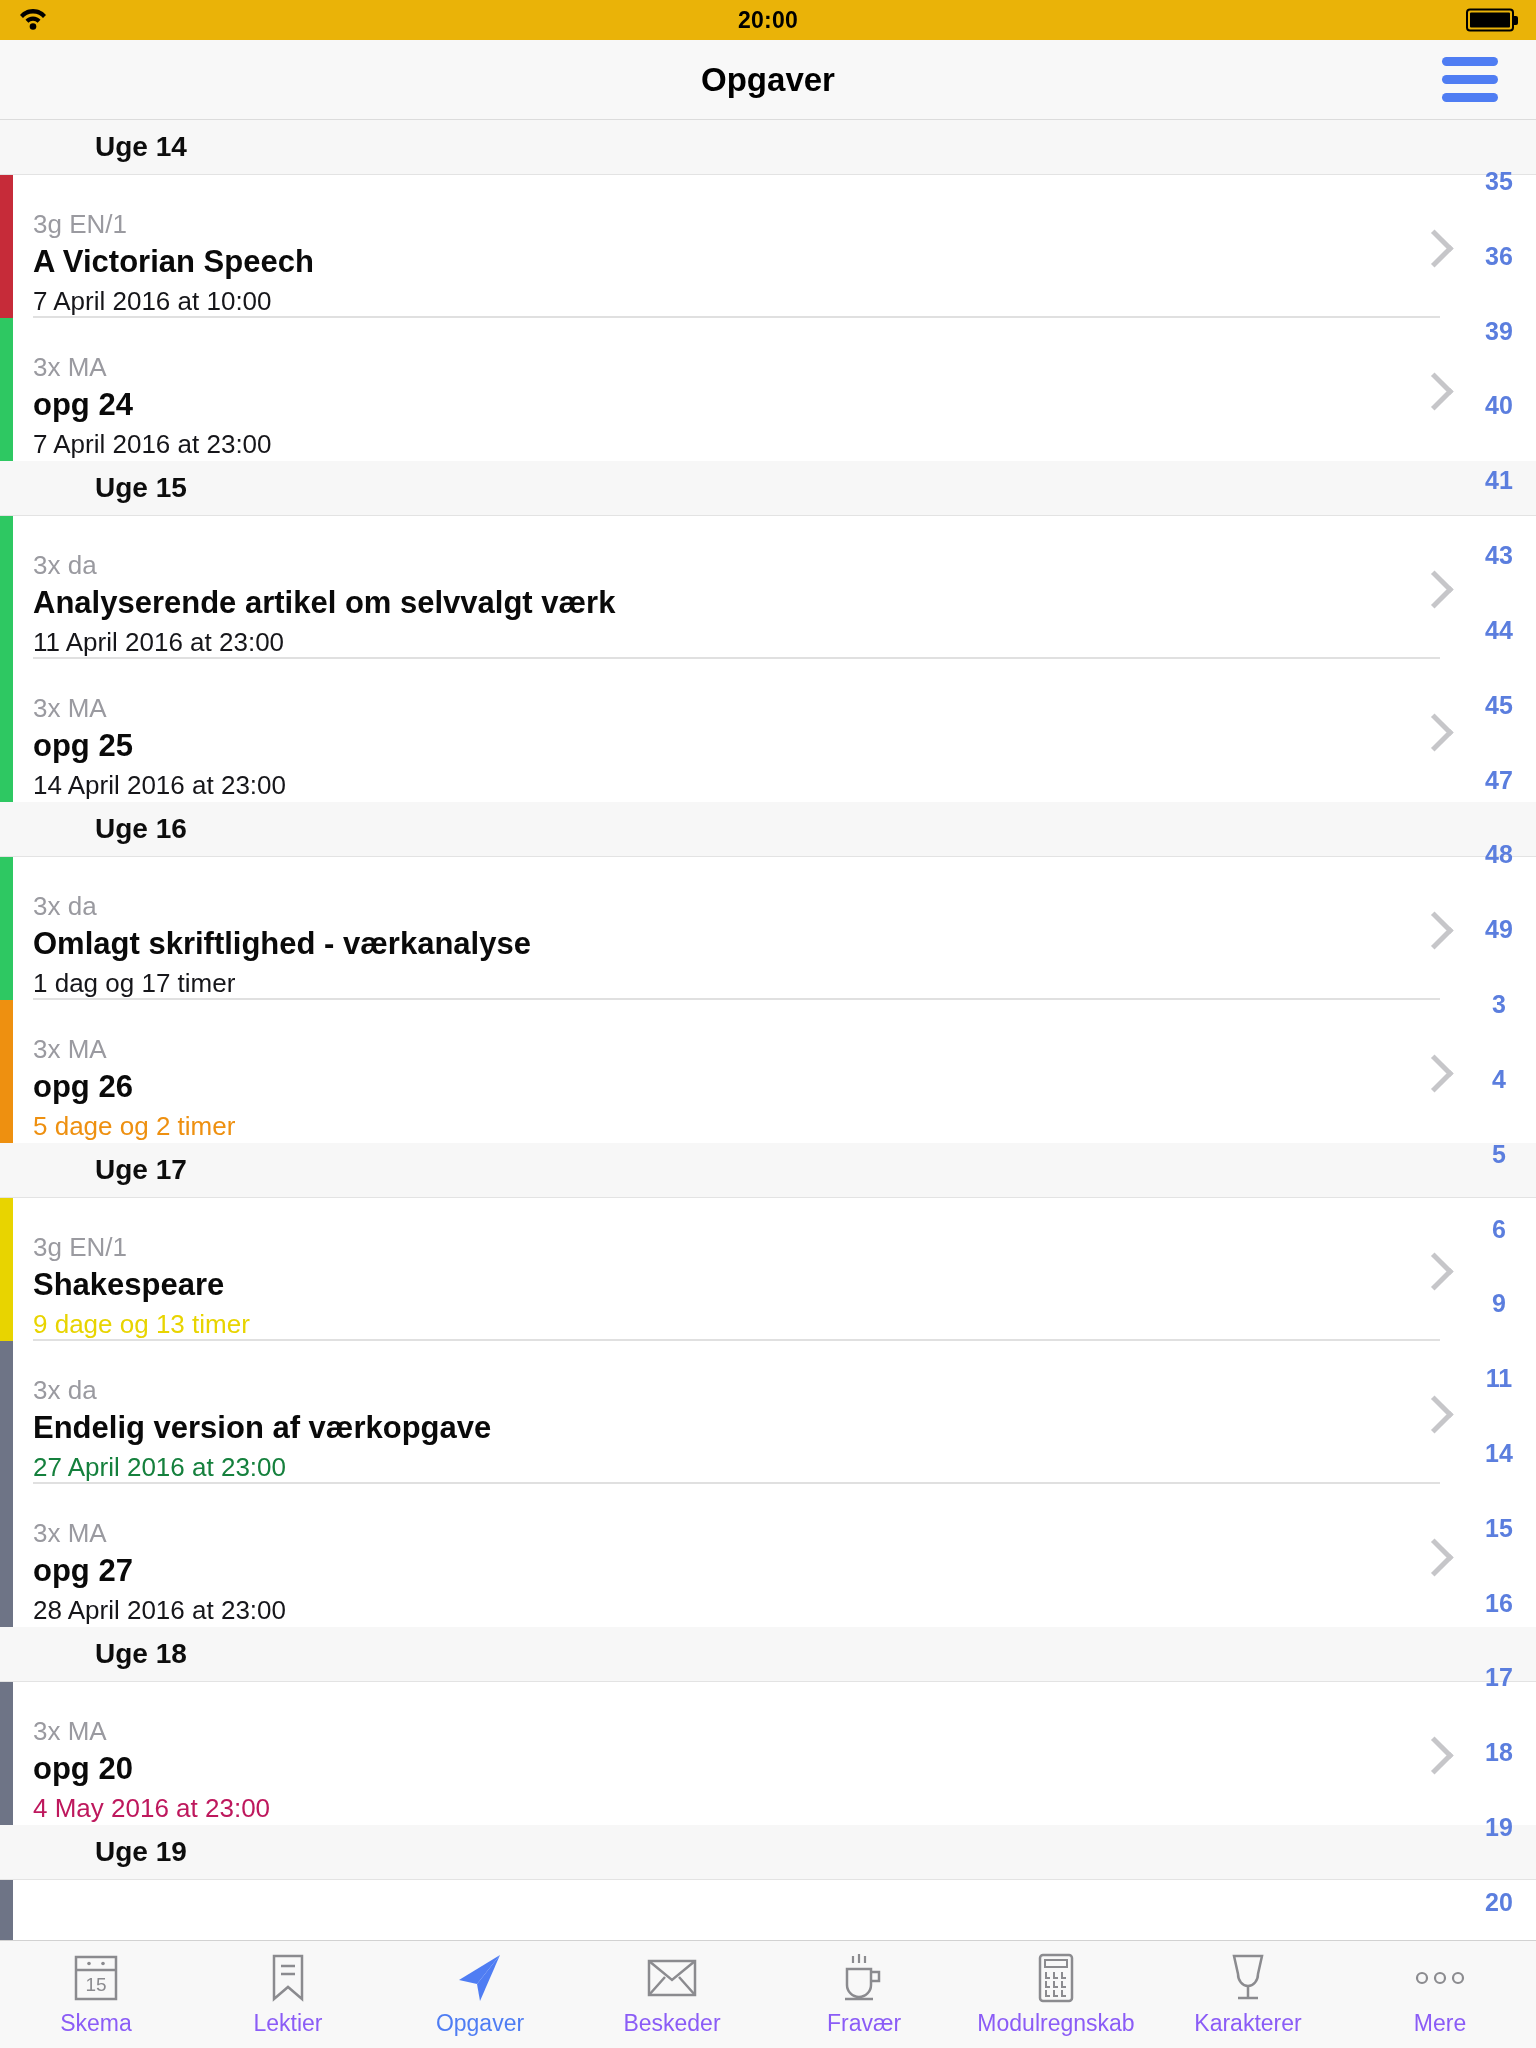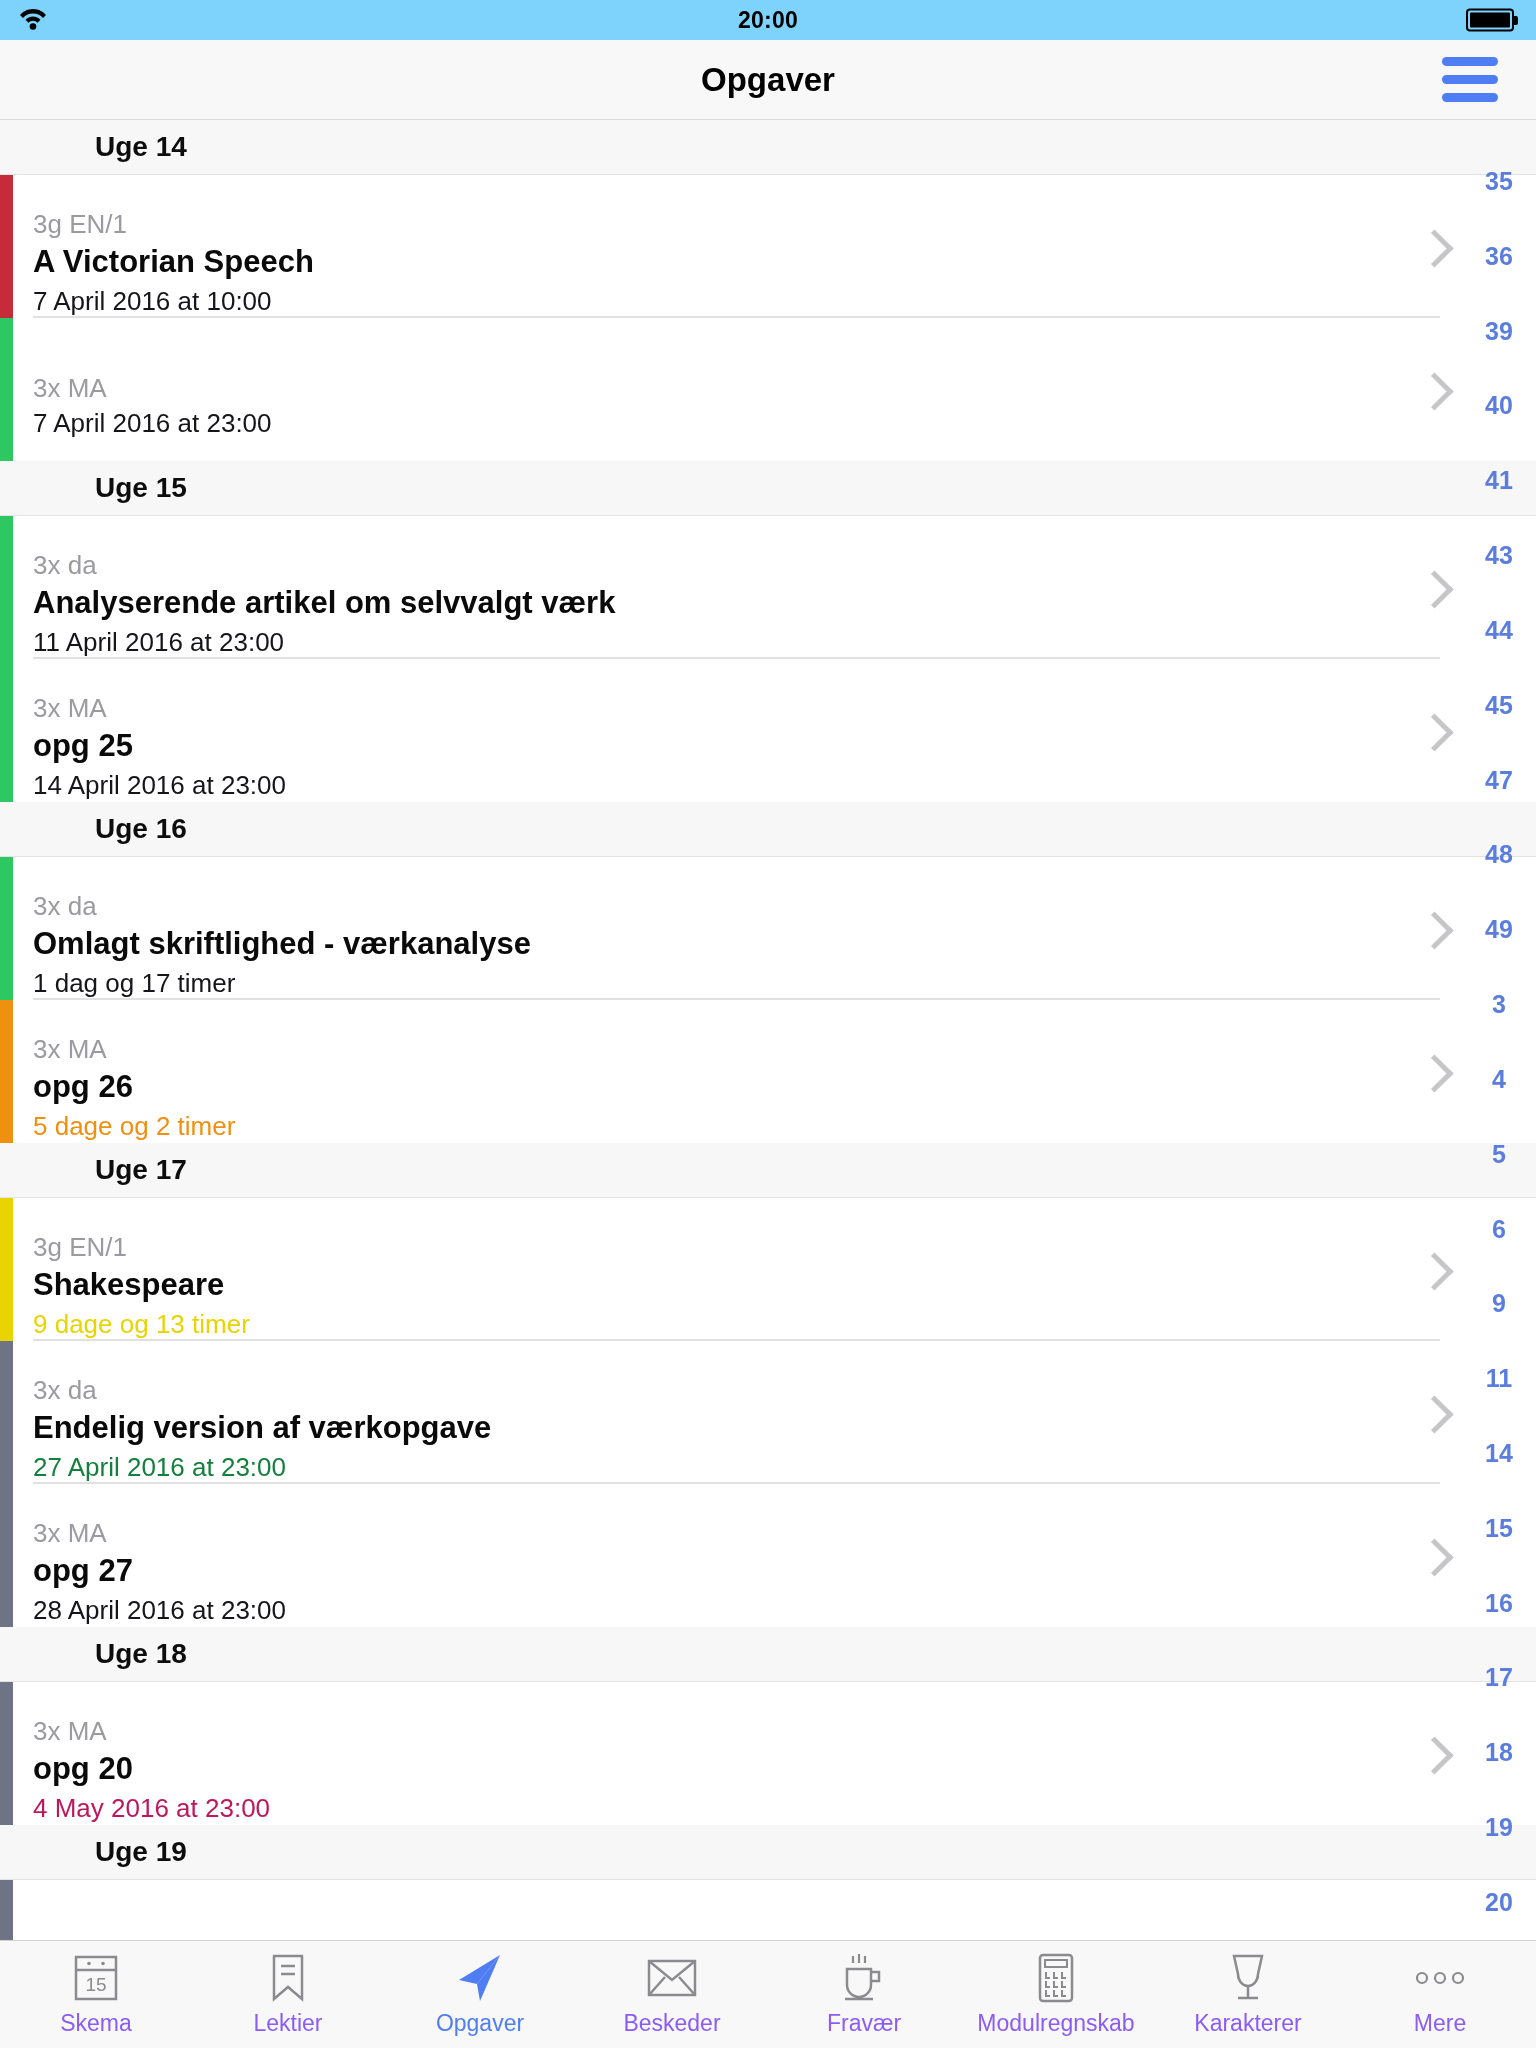--- a/index.html
+++ b/index.html
@@ -6,21 +6,21 @@
   html,body {
     width:1536px; height:2048px;
     font-family:"Liberation Sans", sans-serif;
     background:#ffffff;
     overflow:hidden;
   }
   #app { position:relative; width:1536px; height:2048px; display:flex; flex-direction:column; }
 
   
   .statusbar{
-    height:40px; flex:0 0 40px; background:#7dd3fc;
+    height:40px; flex:0 0 40px; background:#eab308;
     display:flex; align-items:center; position:relative;
   }
   .sb-left{ position:absolute; left:18px; top:50%; transform:translateY(-50%); display:flex; align-items:center; }
   .sb-center{ position:absolute; left:0; right:0; text-align:center; font-size:23px; font-weight:600; color:#000; letter-spacing:0.2px; }
   .sb-right{ position:absolute; right:22px; top:50%; transform:translateY(-50%); display:flex; align-items:center; }
   .battery{ width:48px; height:23px; border:2px solid #000; border-radius:4px; position:relative; padding:2px; }
   .battery i{ display:block; width:100%; height:100%; background:#000; border-radius:1px; }
   .battery:after{ content:""; position:absolute; right:-6px; top:50%; transform:translateY(-50%);
     width:4px; height:9px; background:#000; border-radius:0 2px 2px 0; }
 
@@ -117,20 +117,21 @@
             <div class="r-title">A Victorian Speech</div>
             <div class="r-due" style="color: rgb(22, 22, 26);">7 April 2016 at 10:00</div>
           </div>
           <div class="chev"></div>
           <div class="sep"></div>
         </div>
         <div class="row nosep">
           <div class="bar" style="background: rgb(46, 200, 98);"></div>
           <div class="row-body">
             <div class="r-course">3x MA</div>
+            <div class="r-title">opg 24</div>
             <div class="r-due" style="color: rgb(22, 22, 26);">7 April 2016 at 23:00</div>
           </div>
           <div class="chev"></div>
         </div>
         <div class="sec-header">Uge 15</div>
         <div class="row">
           <div class="bar" style="background: rgb(46, 200, 98);"></div>
           <div class="row-body">
             <div class="r-course">3x da</div>
             <div class="r-title">Analyserende artikel om selvvalgt værk</div>

